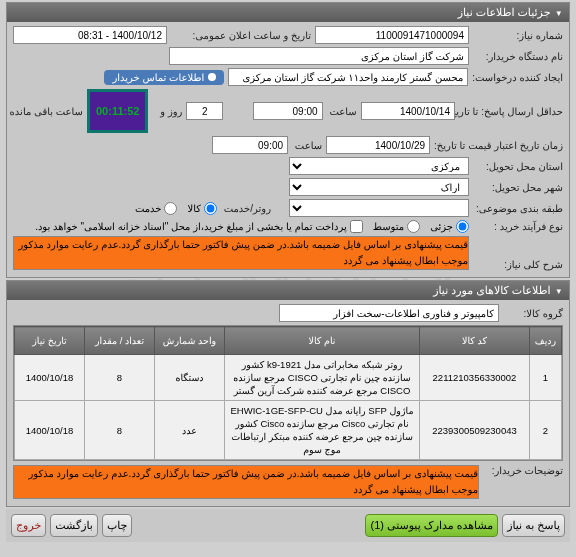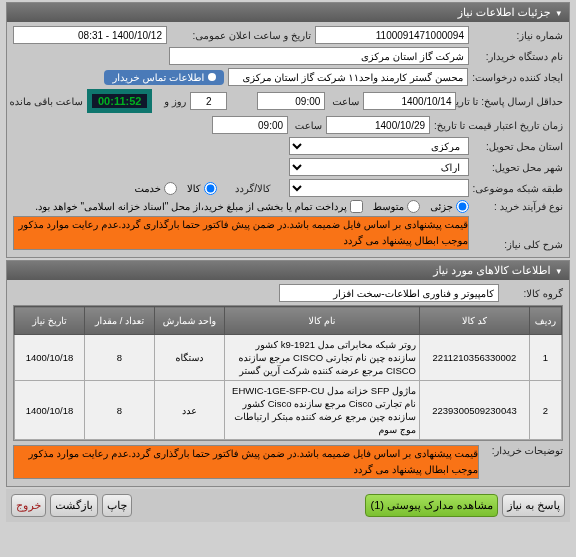--- a/index.html
+++ b/index.html
@@ -83,23 +83,23 @@
   display: inline-flex;
   align-items: center;
   gap: 4px;
 }
 .link-badge .dot {
   width: 8px; height: 8px; background: #fff; border-radius: 50%; display:inline-block;
 }
 .timer {
   color: #00b020;
   font-weight: bold;
-  border: 5px solid #0f766e;
-  background: #0f172a;
-  padding: 1px 6px;
+  border: 3px solid #0f766e;
+  background: #4c1d95;
+  padding: 13px 6px;
 }
 select.field {
   background: #fff;
 }
 .radio-group {
   display: flex;
   gap: 10px;
   align-items: center;
 }
 .radio-item {
@@ -133,21 +133,21 @@
   border: 1px solid #555;
   font-weight: normal;
 }
 td {
   padding: 3px;
   border: 1px solid #aaa;
   text-align: center;
   background: #f0f0f0;
   vertical-align: middle;
 }
-td.name-col { text-align: right; line-height: 13px; }
+td.name-col { line-height: 13px; }
 .btn-bar {
   display: flex;
   gap: 4px;
   padding: 5px;
   background: #c8c8c8;
   justify-content: flex-start;
   position: relative;
   z-index: 1;
   margin: 2px 6px;
 }
@@ -224,24 +224,24 @@
       <span class="label">استان محل تحویل:</span>
       <select class="field w-long"><option>مرکزی</option></select>
     </div>
 
     <div class="row">
       <span class="label">شهر محل تحویل:</span>
       <select class="field w-long"><option>اراک</option></select>
     </div>
 
     <div class="row">
-      <span class="label">طبقه شبکه موضوعی:</span>
+      <span class="label">طبقه بندی موضوعی:</span>
       <select class="field w-long"><option></option></select>
       <span style="min-width:10px"></span>
-      <span class="label" style="min-width:50px">کالا/گردد</span>
+      <span class="label" style="min-width:50px">روتر/خدمت</span>
       <div class="radio-group">
         <label class="radio-item">
             <input type="radio" checked="" style="">
             <span>کالا</span>
           </label>
         <label class="radio-item">
             <input type="radio" style="">
             <span>خدمت</span>
           </label>
       </div>
@@ -302,21 +302,21 @@
               <td>1</td>
               <td>2211210356330002</td>
               <td class="name-col">روتر شبکه مخابراتی مدل k9-1921 کشور سازنده چین نام تجارتی CISCO مرجع سازنده CISCO مرجع عرضه کننده شرکت آرین گستر</td>
               <td>دستگاه</td>
               <td>8</td>
               <td>1400/10/18</td>
             </tr>
             <tr>
               <td>2</td>
               <td>2239300509230043</td>
-              <td class="name-col">ماژول SFP خزانه مدل EHWIC-1GE-SFP-CU نام تجارتی Cisco مرجع سازنده Cisco کشور سازنده چین مرجع عرضه کننده مبتکر ارتباطات موج سوم</td>
+              <td class="name-col">ماژول SFP رایانه مدل EHWIC-1GE-SFP-CU نام تجارتی Cisco مرجع سازنده Cisco کشور سازنده چین مرجع عرضه کننده مبتکر ارتباطات موج سوم</td>
               <td>عدد</td>
               <td>8</td>
               <td>1400/10/18</td>
             </tr>
           </tbody>
       </table>
     </div>
 
     <div class="row" style="align-items:flex-start;margin-top:4px">
       <span class="label" style="min-width:80px">توضیحات خریدار:</span>

